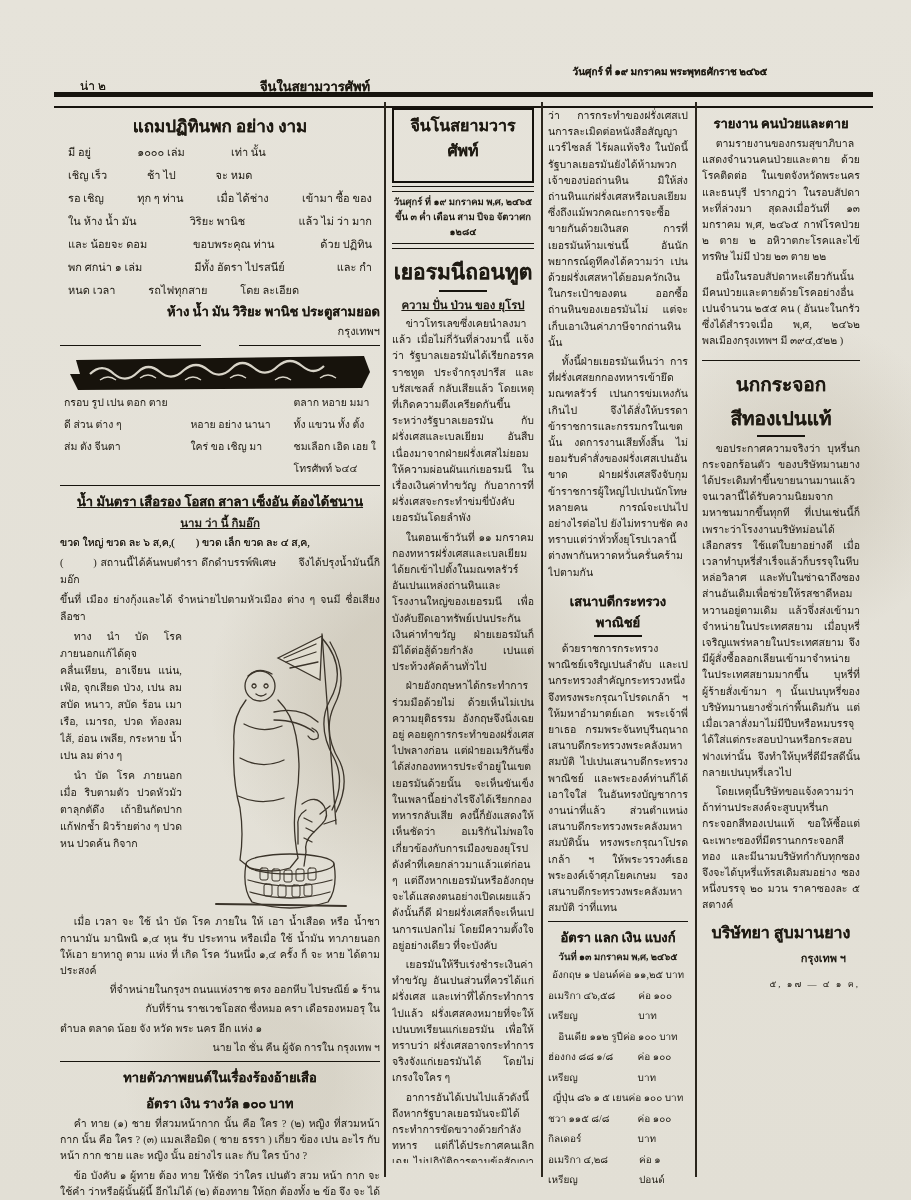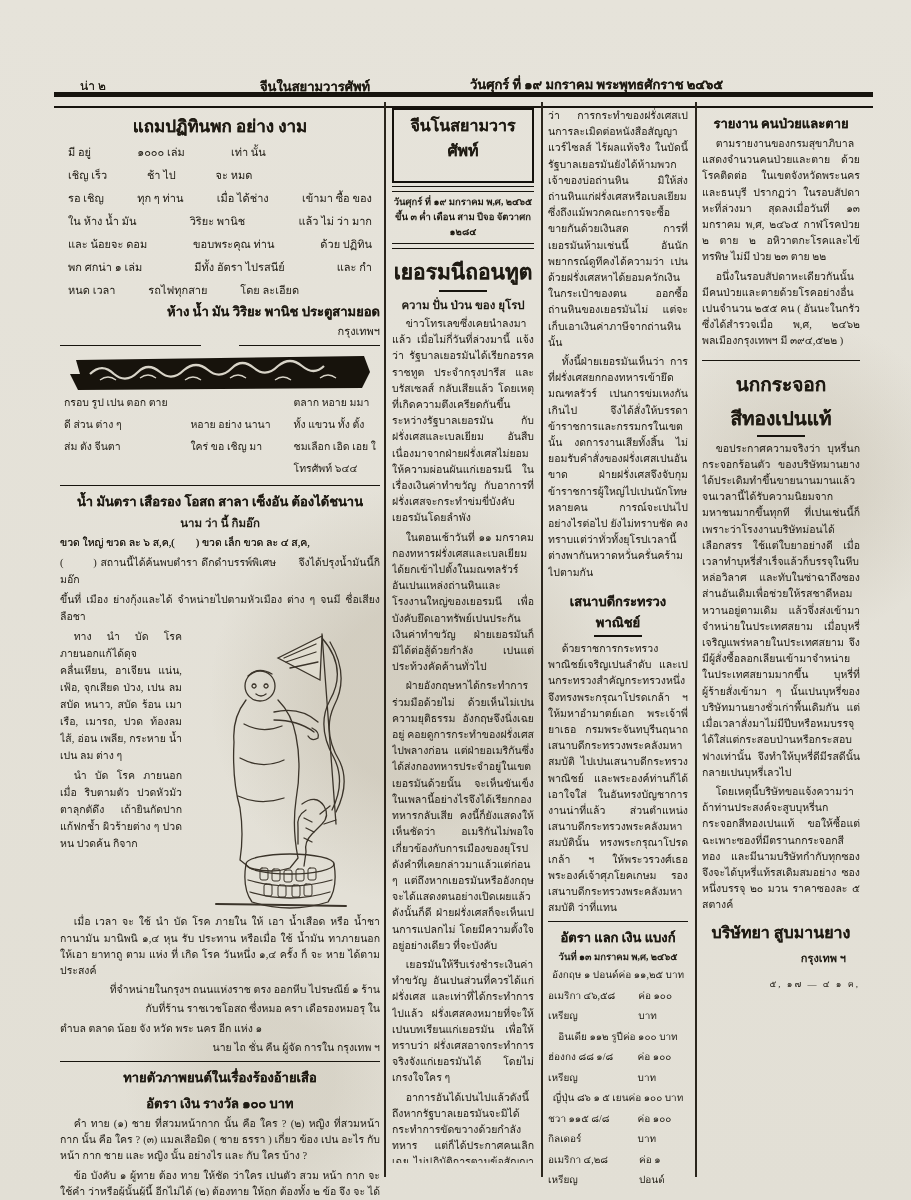--- a/index.html
+++ b/index.html
@@ -10,35 +10,35 @@
       radial-gradient(circle at 88% 40%, rgba(150,138,112,.16) 0 60px, rgba(150,138,112,0) 160px),
       radial-gradient(circle at 30% 90%, rgba(150,138,112,.14) 0 60px, rgba(150,138,112,0) 150px),
       linear-gradient(#e6e3da,#e2dfd5);
     font-family:"Liberation Serif","DejaVu Serif",serif;
     color:#1e1a12;overflow:hidden;
   }
   .t{text-shadow:0 0 .6px rgba(30,26,18,.85);}
   
   .hdr-page{position:absolute;left:80px;top:76px;font-size:12px;}
   .hdr-title{position:absolute;left:200px;top:76px;width:230px;text-align:center;font-size:13px;font-weight:bold;}
-  .hdr-date{position:absolute;left:470px;top:74px;width:400px;text-align:left;font-size:13px;font-weight:bold;}
+  .hdr-date{position:absolute;left:470px;top:64px;width:400px;text-align:center;font-size:10px;font-weight:bold;}
   .top-band{position:absolute;left:54px;right:38px;top:92px;height:9px;border-top:5px solid #17140e;border-bottom:2px solid #17140e;}
   
   .vrule{position:absolute;top:102px;width:1.5px;height:1075px;background:#2b261d;}
   
   .col{position:absolute;top:108px;overflow:hidden;}
   #c1{left:60px;width:320px;height:1088px;}
   #c2{left:392px;width:142px;height:1055px;}
   #c3{left:548px;width:140px;height:1082px;}
   #c4{left:702px;width:158px;height:1078px;}
   p{margin:0 0 3px 0;font-size:10.5px;line-height:16.2px;text-align:justify;text-indent:1.3em;}
   .h-xl{font-size:21px;font-weight:bold;text-align:center;margin:6px 0 2px;}
   .h-lg{font-size:17px;font-weight:bold;text-align:center;margin:4px 0 2px;}
   .h-md{font-size:13px;font-weight:bold;text-align:center;margin:5px 0 2px;}
-  .h-sm{font-size:11.5px;font-weight:bold;text-align:center;margin:2px 0;}
+  .h-sm{font-size:11.5px;font-weight:bold;text-align:center;margin:2px 0;text-decoration:underline;}
   .center{text-align:right;text-indent:0;}
   .rule{border:0;border-top:1.5px solid #17140e;margin:5px 0;}
   .rule-short{width:48px;margin:2px auto 4px;border:0;border-top:2px solid #17140e;}
   .double-rule{height:4px;border-top:1.5px solid #17140e;border-bottom:1.5px solid #17140e;margin:3px 0;}
   .split-rule{display:flex;justify-content:space-between;margin:6px 0;}
   .split-rule div{width:44%;border-top:1.5px solid #17140e;}
   
   .cal-line{display:flex;justify-content:space-between;padding:0 8px;font-size:11px;line-height:23px;}
   
   .frame-grid{display:flex;justify-content:space-between;font-size:10.5px;line-height:22px;padding:0 4px;}

